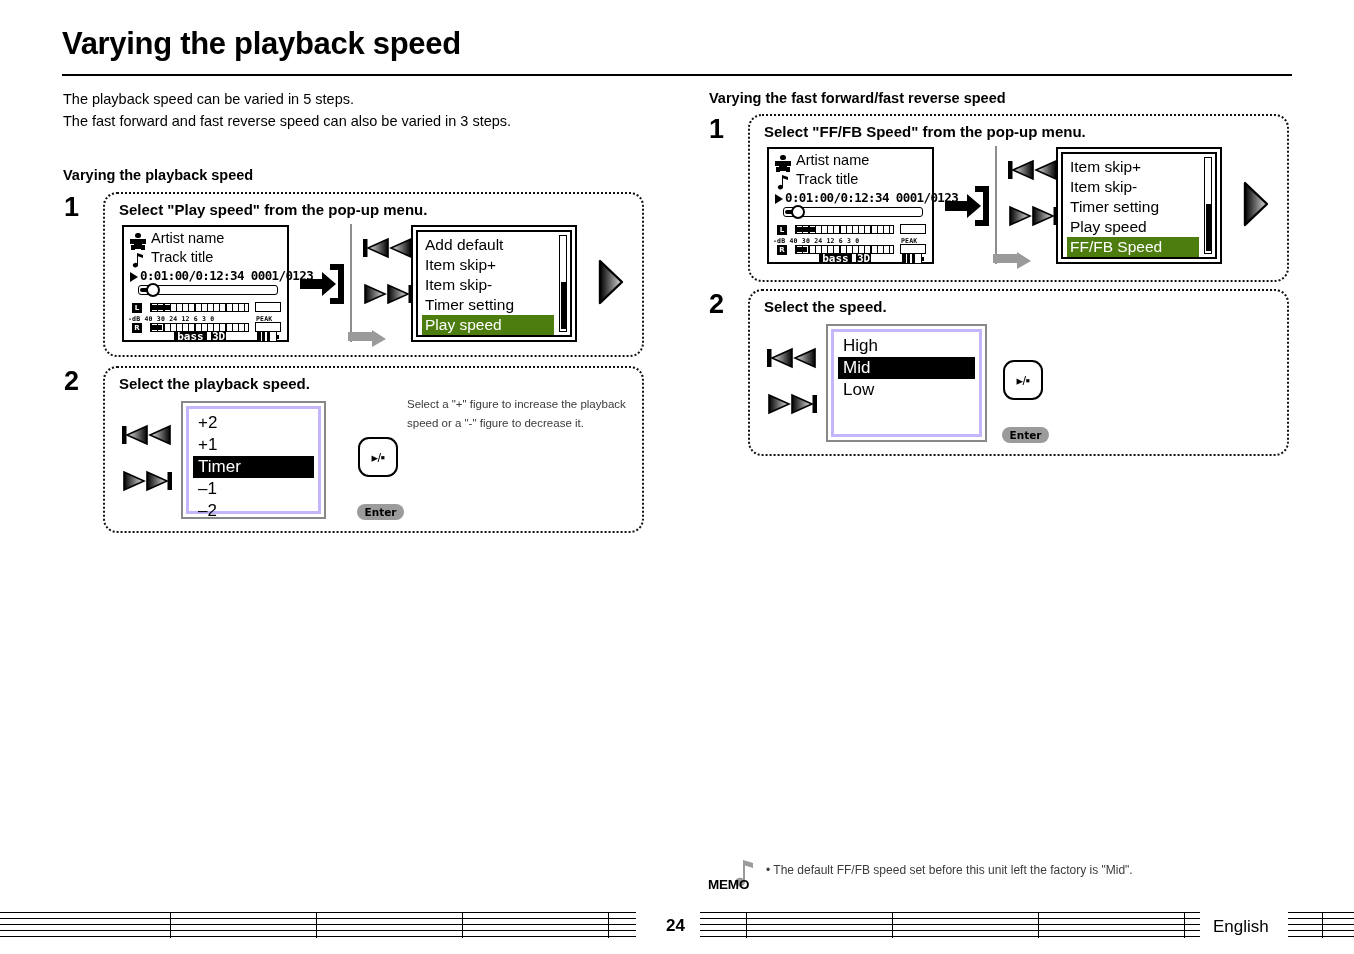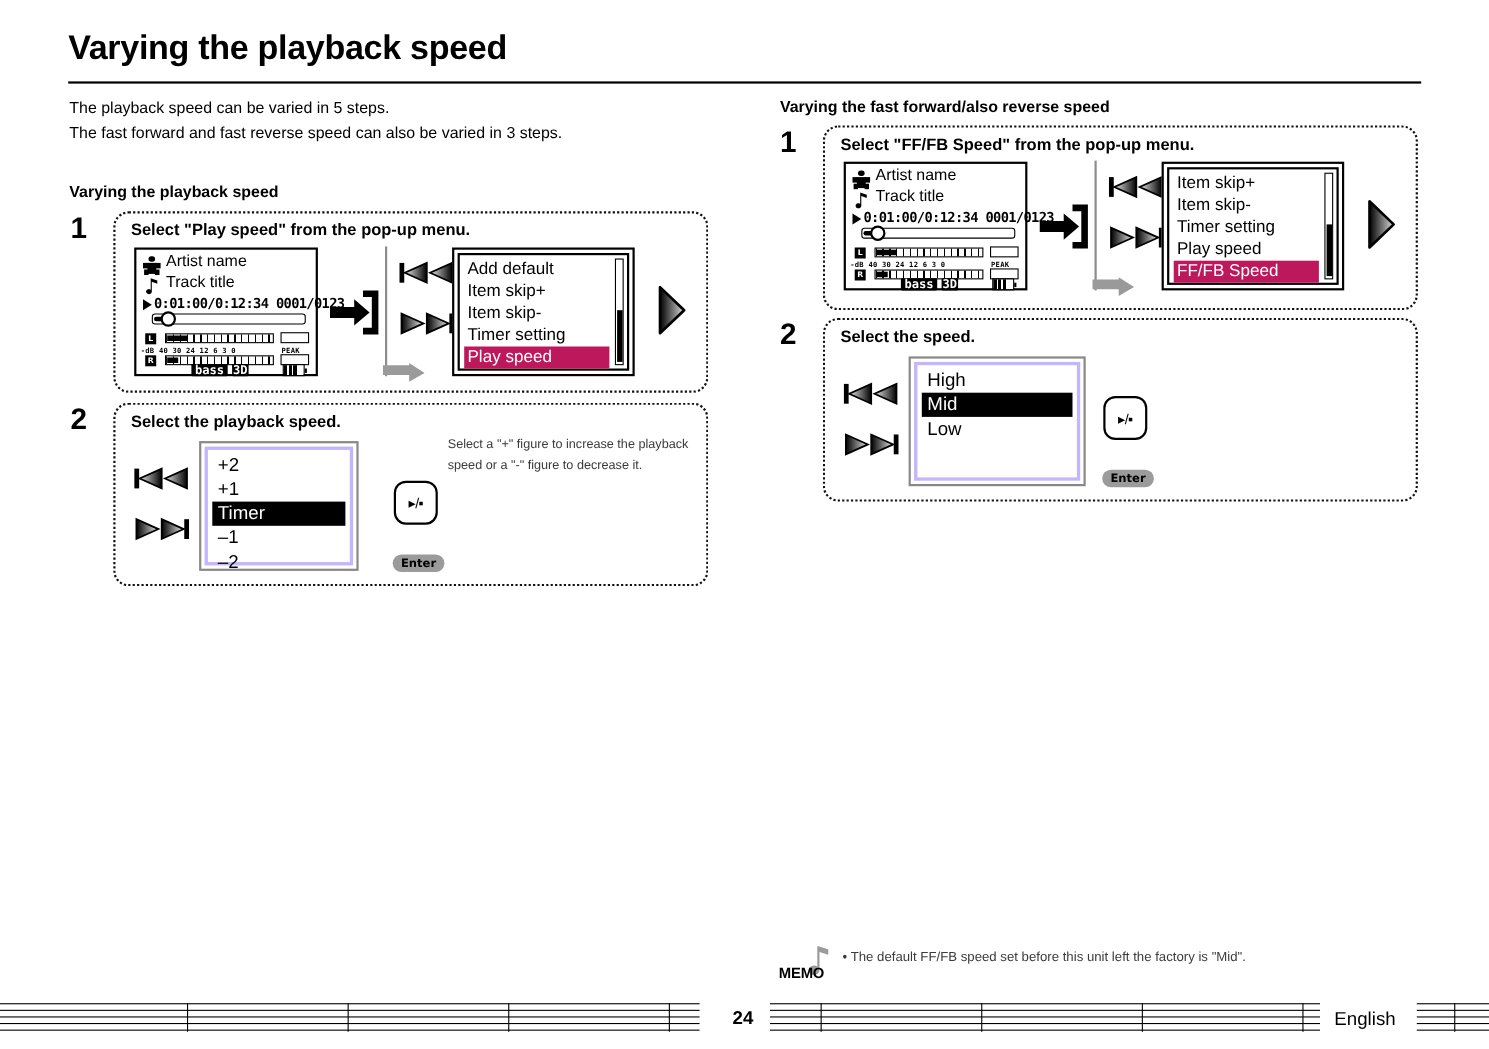--- a/index.html
+++ b/index.html
@@ -187,21 +187,21 @@
     background: #fff;
   }
   .menu-item {
     position: relative;
     font-size: 15.5px;
     line-height: 20px;
     padding-left: 3px;
     white-space: nowrap;
   }
   .menu-item.sel {
-    background: #be185d;
+    background: #4d7c0f;
     color: #fff;
   }
   .scroll-track {
     position: absolute;
     border: 1.5px solid #000;
     box-sizing: border-box;
     background: #fff;
   }
   .scroll-thumb { position: absolute; background: #000; }
 
@@ -469,21 +469,21 @@
 
   <div class="btn-playstop" style="left:253px; top:69px; width:40px; height:40px;">
     <span style="font-size:13px; letter-spacing:-0.5px;">▸/▪</span>
   </div>
 
   <div class="enter-pill" style="left:252px; top:136px; width:47px;">Enter</div>
 
   <div class="note-text" style="left:302px; top:27px; width:231px;">Select a "+" figure to increase the playback speed or a "-" figure to decrease it.</div>
 </div>
 
-<div class="abs section-head" id="sec-right-head">Varying the fast forward/also reverse speed</div>
+<div class="abs section-head" id="sec-right-head">Varying the fast forward/fast reverse speed</div>
 
 <div class="abs step-num" style="left:709px; top:114px;">1</div>
 
 <div class="abs step-box" style="left:748px; top:114px; width:541px; height:168px;">
 
   <div class="step-title" style="left:14px; top:7px;">Select "FF/FB Speed" from the pop-up menu.</div>
 
   <div class="lcd" style="left:17px; top:31px; width:167px; height:117px;">
     <div class="icon-artist" style="left:6px; top:6px;">
       <i style="left:5px;  top:0px;  width:6px; height:5px; border-radius:3px;"></i>

